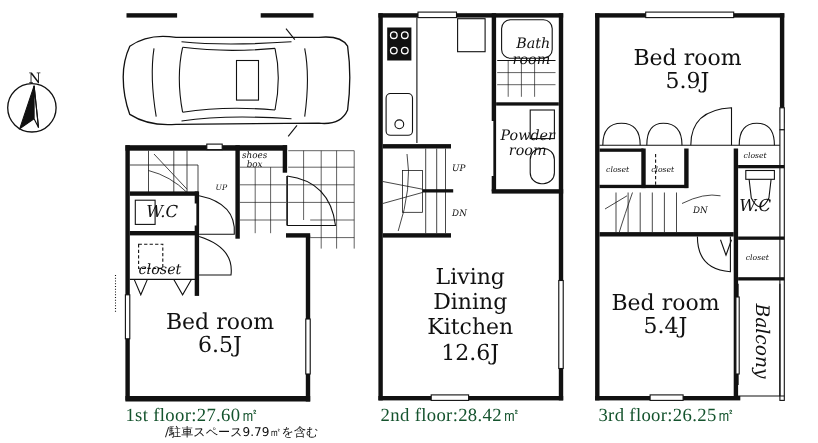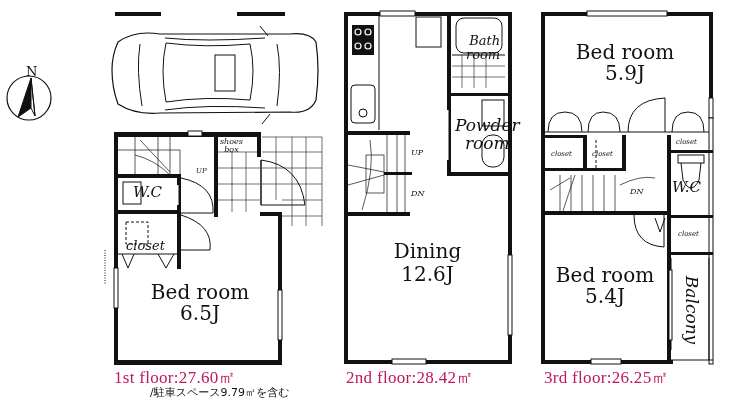--- a/index.html
+++ b/index.html
@@ -5,21 +5,21 @@
   html, body { margin:0; padding:0; background:#fff; }
   body { width:744px; height:403px; position:relative; overflow:hidden;
          font-family:"Liberation Serif", serif; color:#111; }
   .abs { position:absolute; }
   svg { position:absolute; left:0; top:0; }
   .room-label { position:absolute; font-family:"DejaVu Serif", serif; 
                 text-align:center; line-height:1.05; color:#111; }
   .small-label { position:absolute; font-family:"DejaVu Serif", serif; font-style:italic;
                  color:#111; white-space:nowrap; }
   .floor-caption { position:absolute; font-family:"Liberation Serif", serif; font-size:17px;
-                   white-space:nowrap; color:#be185d; letter-spacing:0.3px; }
+                   white-space:nowrap; color:#14532d; letter-spacing:0.3px; }
   .note { position:absolute; font-family:"DejaVu Sans", sans-serif; font-size:11px; white-space:nowrap; }
 </style>
 </head>
 <body>
 
 <svg width="744" height="403" viewBox="0 0 744 403">
   <g fill="none" stroke="#111" stroke-width="1">
 
     <g>
       <circle cx="29" cy="98" r="22" stroke-width="1.2"></circle>
@@ -225,28 +225,30 @@
   <div>Bed room</div>
   <div>6.5J</div>
 </div>
 <div class="floor-caption" style="left:114px;top:366px;">1st floor:27.60㎡</div>
 <div class="note" style="left:150px;top:385px;text-align:right;">/駐車スペース9.79㎡を含む</div>
 
 <div class="small-label" style="left:466px;top:34px;font-size:13px;line-height:1.05;text-align:right;">
   <div>Bath</div>
   <div>room</div>
 </div>
-<div class="small-label" style="left:455px;top:117px;font-size:17px;line-height:1.05;text-align:center;">
+<div class="small-label" style="left:455px;top:117px;font-size:13px;line-height:1.05;text-align:center;">
   <div>Powder</div>
   <div>room</div>
 </div>
 <div class="small-label" style="left:411px;top:148px;font-size:8px;">UP</div>
 <div class="small-label" style="left:411px;top:189px;font-size:8px;">DN</div>
 <div class="room-label" style="left:370px;top:240px;width:115px;font-size:20px;line-height:1.15;">
+  <div>Living</div>
   <div>Dining</div>
+  <div>Kitchen</div>
   <div>12.6J</div>
 </div>
 <div class="floor-caption" style="left:346px;top:366px;">2nd floor:28.42㎡</div>
 
 <div class="room-label" style="left:570px;top:42px;width:110px;font-size:20px;">
   <div>Bed room</div>
   <div>5.9J</div>
 </div>
 <div class="small-label" style="left:551px;top:150px;font-size:7px;">closet</div>
 <div class="small-label" style="left:592px;top:150px;font-size:7px;">closet</div>

